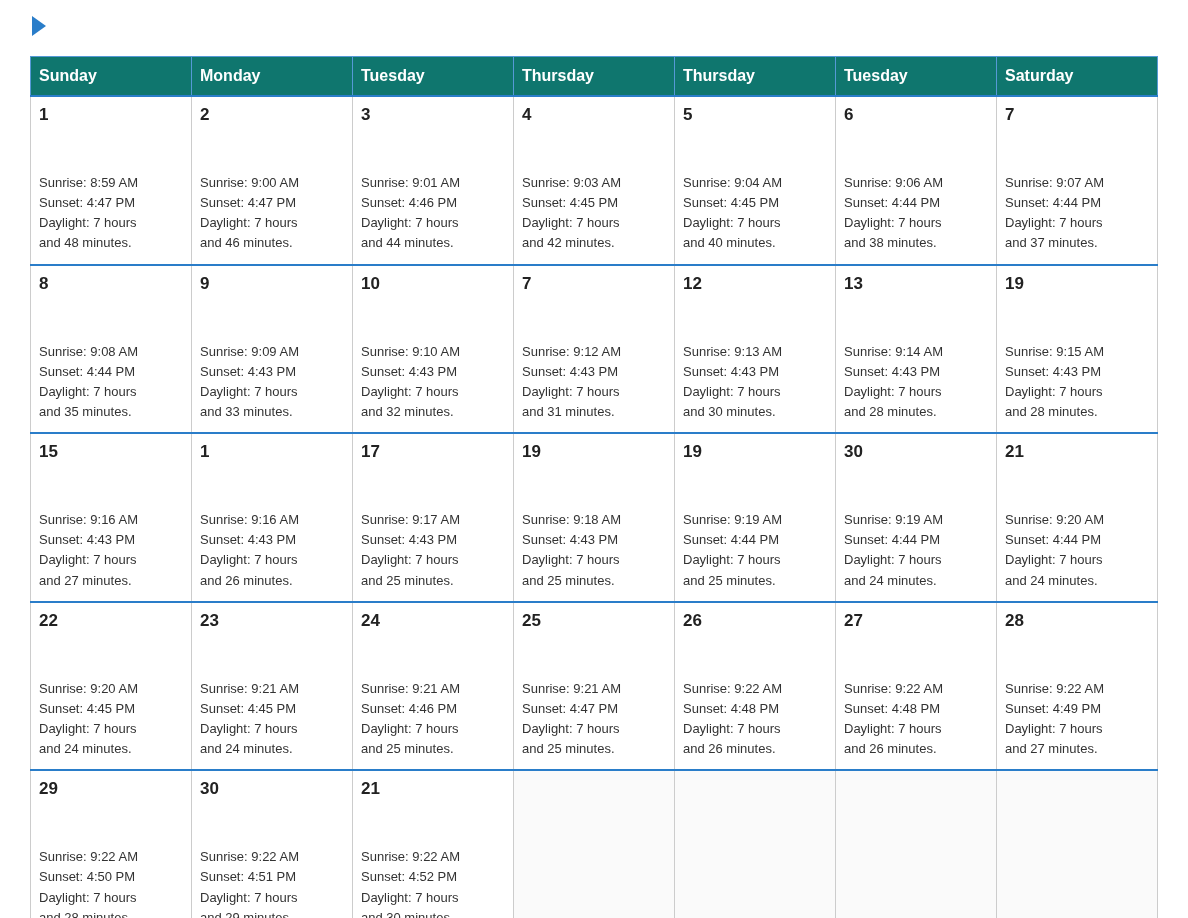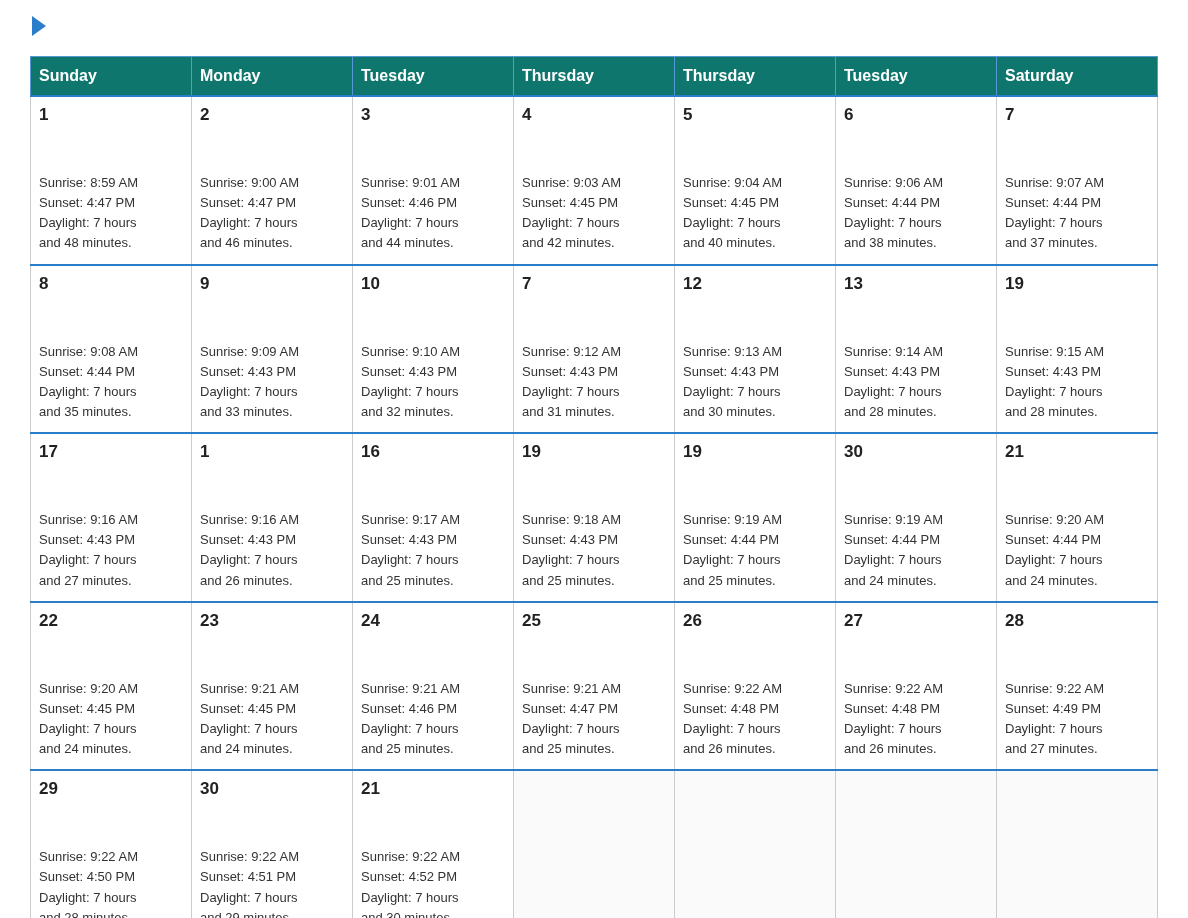--- a/index.html
+++ b/index.html
@@ -250,39 +250,39 @@
           <div class="day-info">
             Sunrise: 9:15 AM<br>
             Sunset: 4:43 PM<br>
             Daylight: 7 hours<br>
             and 28 minutes.
           </div>
         </td>
       </tr>
       <tr class="week-row">
         <td>
+          <span class="day-number">15</span>
+          <div class="day-info">
+            Sunrise: 9:16 AM<br>
+            Sunset: 4:43 PM<br>
+            Daylight: 7 hours<br>
+            and 27 minutes.
+          </div>
+        </td>
+        <td>
+          <span class="day-number">1</span>
+          <div class="day-info">
+            Sunrise: 9:16 AM<br>
+            Sunset: 4:43 PM<br>
+            Daylight: 7 hours<br>
+            and 26 minutes.
+          </div>
+        </td>
+        <td>
           <span class="day-number">17</span>
-          <div class="day-info">
-            Sunrise: 9:16 AM<br>
-            Sunset: 4:43 PM<br>
-            Daylight: 7 hours<br>
-            and 27 minutes.
-          </div>
-        </td>
-        <td>
-          <span class="day-number">1</span>
-          <div class="day-info">
-            Sunrise: 9:16 AM<br>
-            Sunset: 4:43 PM<br>
-            Daylight: 7 hours<br>
-            and 26 minutes.
-          </div>
-        </td>
-        <td>
-          <span class="day-number">16</span>
           <div class="day-info">
             Sunrise: 9:17 AM<br>
             Sunset: 4:43 PM<br>
             Daylight: 7 hours<br>
             and 25 minutes.
           </div>
         </td>
         <td>
           <span class="day-number">19</span>
           <div class="day-info">

